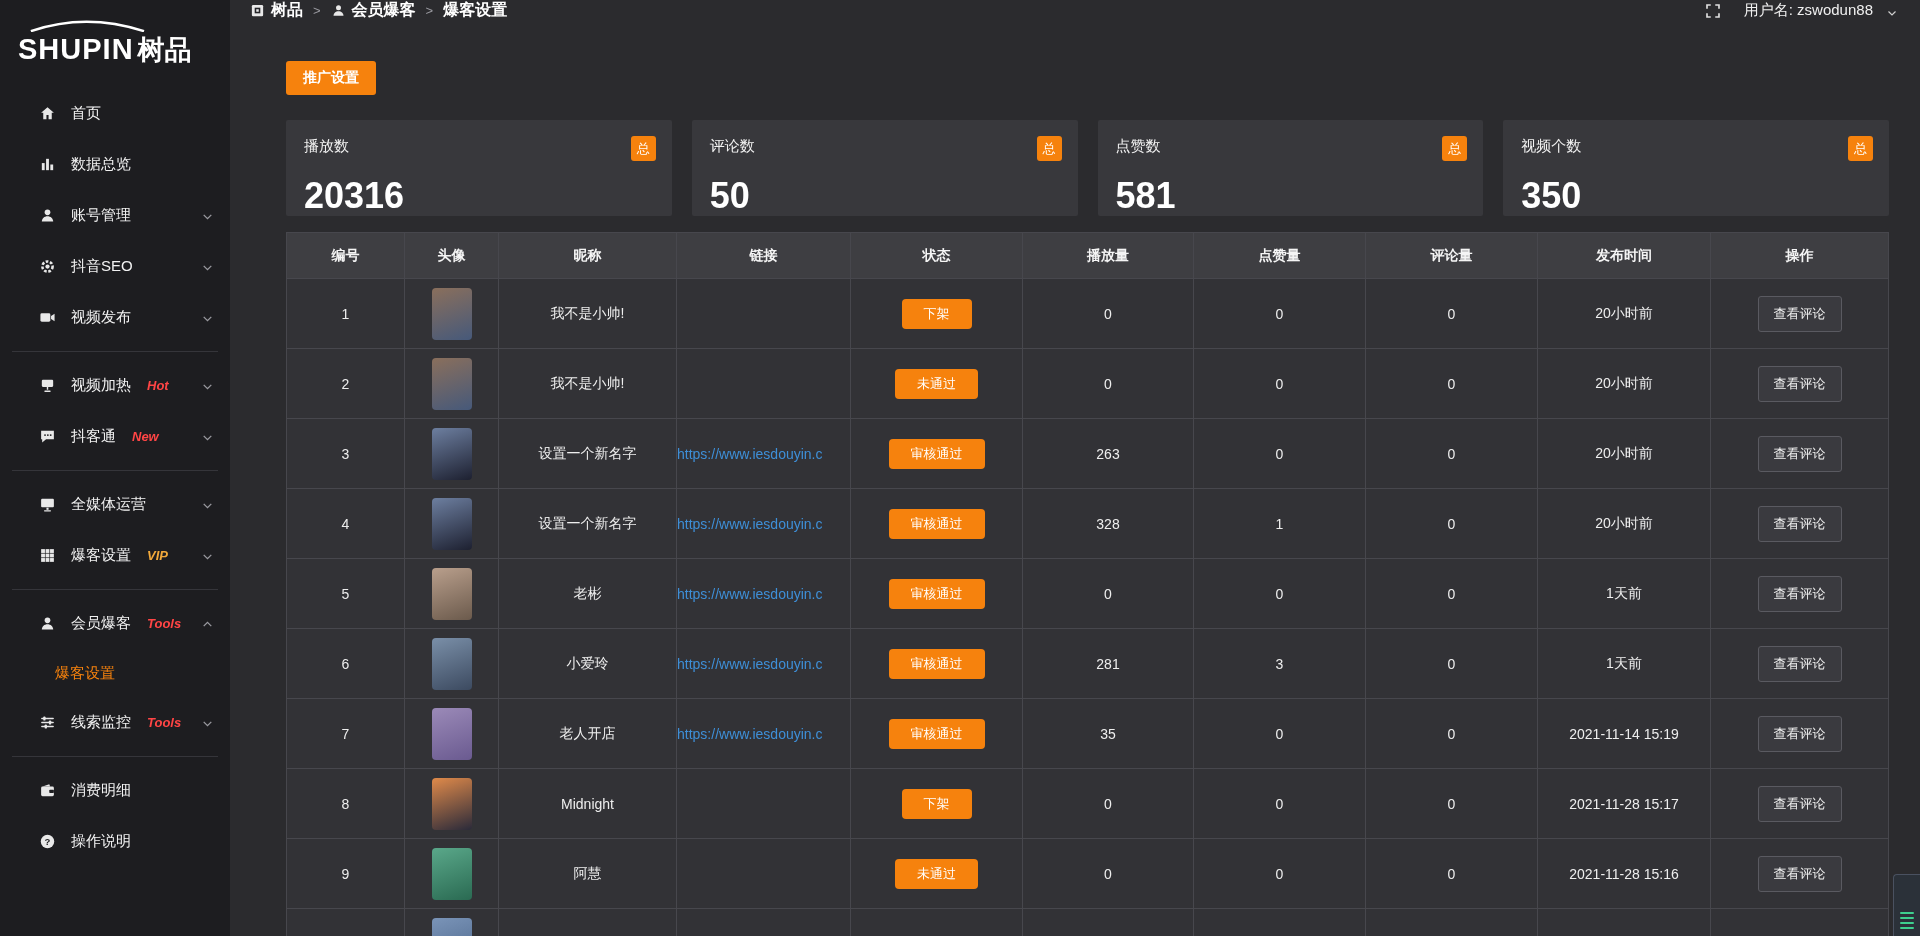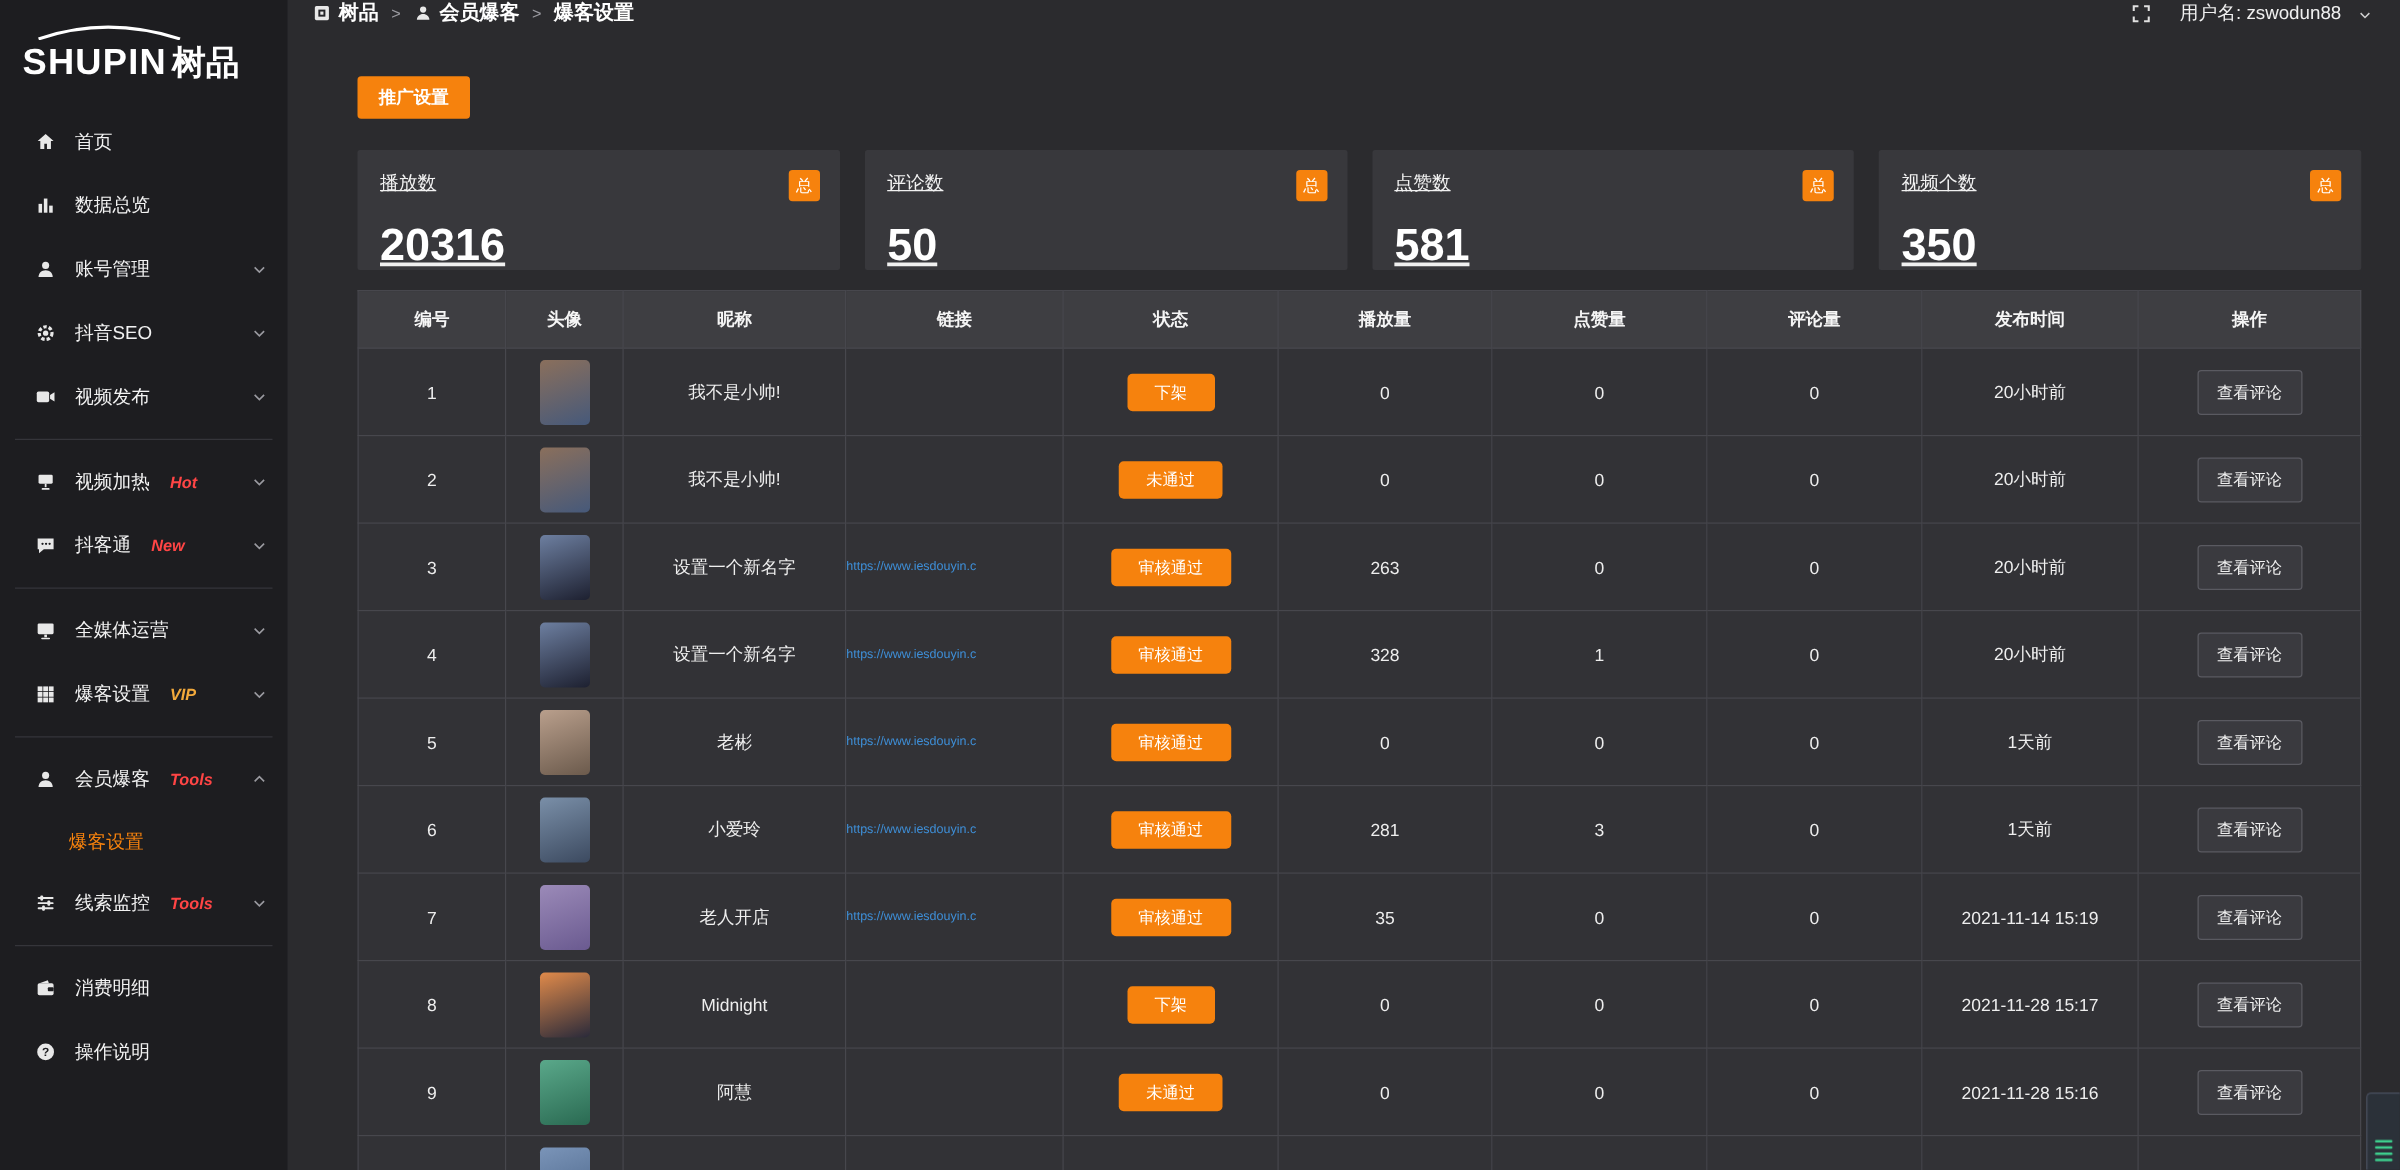--- a/index.html
+++ b/index.html
@@ -9,21 +9,21 @@
 
   
   .sidebar { width:230px; min-width:230px; height:100%; background:#1d1d20; padding-top:10px; }
   .logo { padding:10px 0 6px 18px; }
   .logo-arc { display:block; width:140px; height:12px; margin-left:2px; }
   .logo-text { display:flex; align-items:baseline; gap:4px; }
   .logo-en { font-size:29px; font-weight:800; letter-spacing:1px; color:#fff; }
   .logo-cn { font-size:27px; font-weight:800; color:#fff; }
   nav { margin-top:14px; }
   .nav-item { position:relative; display:flex; align-items:center; height:51px;
-    padding-left:28px; cursor:pointer; color:#f2f2f2; font-size:15px; }
+    padding-left:39px; cursor:pointer; color:#f2f2f2; font-size:15px; }
   .nav-icon { width:17px; height:17px; margin-right:15px; color:#e8e8e8; display:inline-flex; }
   .nav-icon svg { width:17px; height:17px; }
   .nav-badge { font-style:italic; font-weight:bold; font-size:13px; margin-left:16px; }
   .nav-chevron { position:absolute; right:16px; width:13px; height:13px; color:#9a9aa0; }
   .nav-chevron svg { width:13px; height:13px; }
   .nav-divider { height:1px; background:#35353a; margin:8px 12px; }
   .nav-sub { display:flex; align-items:center; height:48px; padding-left:55px;
     font-size:15px; color:#e6e6e6; cursor:pointer; }
   .nav-sub.active { color:#f6820d; }
 
@@ -45,36 +45,36 @@
   .user-drop .nav-chevron2 { width:12px; height:12px; color:#cfcfcf; }
   .user-drop svg { width:12px; height:12px; }
 
   .content { flex:1; padding:40px 31px 0 56px; }
   .promo-btn { background:#f6820d; color:#fff; border:none; border-radius:3px;
     font-size:14px; font-weight:bold; padding:8px 17px; cursor:pointer;
     font-family:inherit; }
 
   .stats { display:flex; gap:20px; margin-top:25px; }
   .stat-card { position:relative; flex:1; height:96px; background:#38383c; border-radius:2px;
-    padding:17px 18px;text-decoration:underline; }
+    padding:17px 18px; }
   .stat-label { font-size:15px; color:#f2f2f2; }
   .stat-value { font-size:36px; font-weight:600; color:#fff; margin-top:20px; line-height:1.1; }
   .stat-badge { position:absolute; top:16px; right:16px; width:25px; height:25px;
     background:#f6820d; color:#fff; font-size:13px; border-radius:3px;
     display:flex; align-items:center; justify-content:center; }
 
   .table-wrap { margin-top:16px; }
   table { width:100%; border-collapse:collapse; table-layout:fixed; }
   th { height:46px; background:#3e3e42; border:1px solid #47474d; font-size:14px;
     font-weight:600; color:#f5f5f5; text-align:center; }
   td { height:70px; background:#323236; border:1px solid #47474d; font-size:14px;
     color:#eee; text-align:center; vertical-align:middle; overflow:hidden; }
   .avatar { width:40px; height:52px; border-radius:4px; margin:0 auto; }
   td.link-cell { text-align:left; }
-  .row-link { color:#3e8fd8; text-decoration:none; font-size:10px; white-space:nowrap;
+  .row-link { color:#3e8fd8; text-decoration:none; font-size:14px; white-space:nowrap;
     display:block; overflow:hidden; cursor:pointer; }
   .status-badge { display:inline-block; background:#f6820d; color:#fff; font-size:13px;
     padding:6px 22px; border-radius:4px; cursor:pointer; }
   .action-btn { background:#3a3a3f; color:#f0f0f0; border:1px solid #5a5a61; border-radius:3px;
     font-size:13px; padding:8px 15px; cursor:pointer; font-family:inherit; }
 
   
   .corner-widget { position:fixed; right:0; bottom:0; width:27px; height:62px;
     background:#2b3139; border:1px solid #4a5160; border-right:none; border-bottom:none;
     border-radius:4px 0 0 0; cursor:pointer; display:flex; flex-direction:column;

